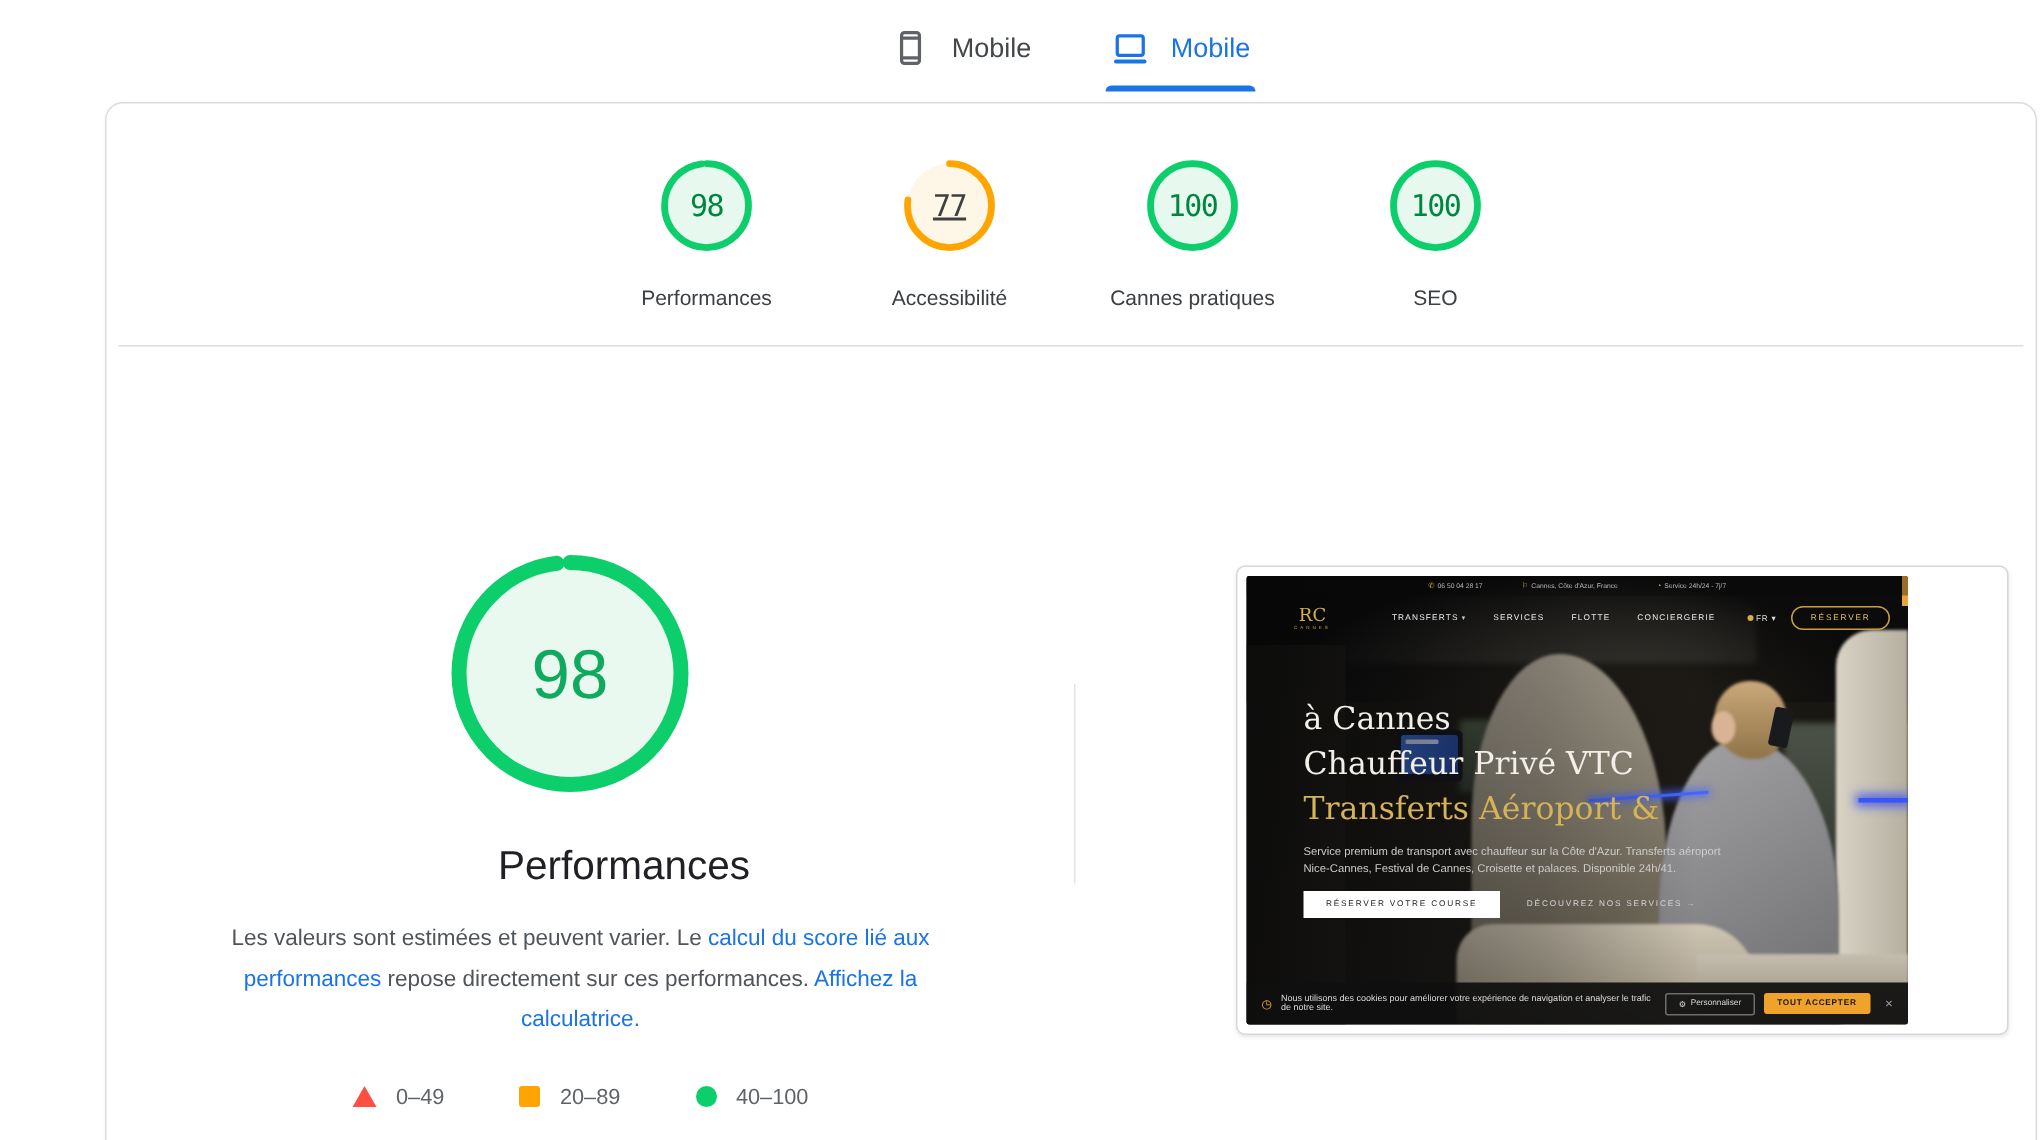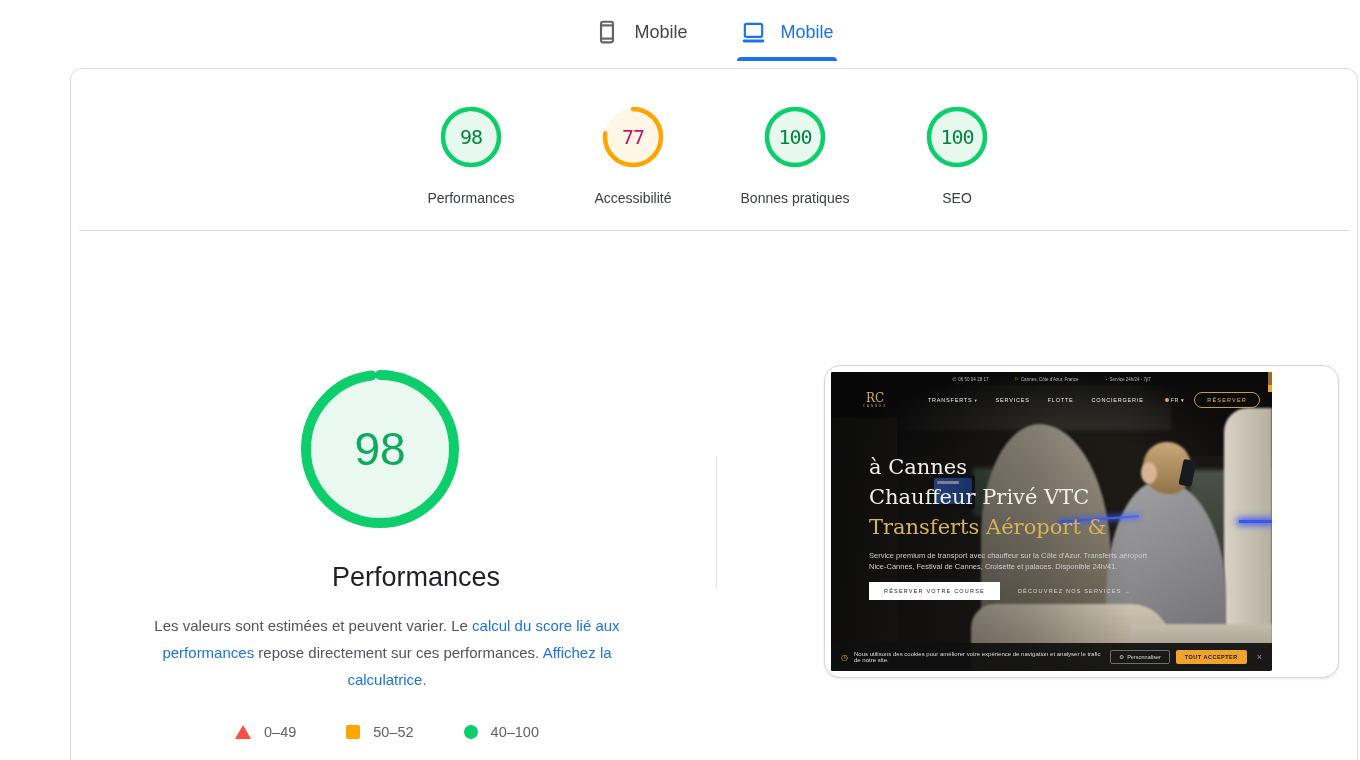--- a/index.html
+++ b/index.html
@@ -27,29 +27,29 @@
   .mini-label { margin-top:21px; font-size:14px; color:#3c4043; }
 
   
   .big-gauge { position:absolute; left:229px; top:300px; width:160px; height:160px; }
   .big-gauge svg { position:absolute; inset:0; }
   .big-num { position:absolute; inset:0; display:flex; align-items:center; justify-content:center; font-size:46px; }
   .detail-heading { position:absolute; left:109px; top:493px; width:472px; text-align:center; font-size:27px; font-weight:400; color:#202124; }
   .detail-desc { position:absolute; left:54px; top:543px; width:524px; text-align:center; font-size:15px; line-height:27px; color:#50555a; }
   .detail-desc .lnk { color:#1a73e8; cursor:pointer; }
   .legend { position:absolute; left:54px; top:655px; width:524px; display:flex; justify-content:center; gap:50px; }
-  .legend-item { display:flex; align-items:center; gap:13px; font-size:14.5px; color:#5f6368; }
+  .legend-item { display:flex; align-items:flex-start; gap:13px; font-size:14.5px; color:#5f6368; }
   .shape-triangle { width:0; height:0; border-left:8px solid transparent; border-right:8px solid transparent; border-bottom:14px solid #ff4e42; }
   .shape-square { width:14px; height:14px; background:#ffa400; border-radius:2px; }
   .shape-circle { width:14px; height:14px; background:#0cce6b; border-radius:50%; }
 
   .v-divider { position:absolute; left:645px; top:387px; width:1px; height:133px; background:#e1e4e8; }
 
   
-  .thumb-frame { position:absolute; left:753px; top:296px; width:515px; height:313px; background:#fff; border:1px solid #d5d7da; border-radius:16px; padding:6px; box-shadow:0 1px 3px rgba(0,0,0,.10); cursor:pointer; }
+  .thumb-frame { position:absolute; left:753px; top:308px; width:515px; height:313px; background:#fff; border:1px solid #d5d7da; border-radius:6px; padding:6px; box-shadow:0 1px 3px rgba(0,0,0,.10); cursor:pointer; }
   .site { position:relative; width:441px; height:299px; background:linear-gradient(105deg,#141414,#201d18 45%,#15130f); overflow:hidden; border-radius:2px; }
   .site [class^="ph-"] { position:absolute; }
   .ph-sky { left:50px; top:0; width:290px; height:58px; background:linear-gradient(#55534b,#3e3c36); opacity:.75; filter:blur(2px); }
   .ph-building { left:358px; top:98px; width:83px; height:104px; background:linear-gradient(#4c5246,#333831); filter:blur(2px); }
   .ph-trees { left:142px; top:96px; width:70px; height:48px; background:linear-gradient(#56674f,#39473a); filter:blur(2px); opacity:.8; }
   .ph-roof { left:0; top:0; width:441px; height:84px; background:radial-gradient(ellipse at 50% 135%, rgba(0,0,0,0) 35%, #0b0b0b 72%); }
   .ph-door { left:0; top:46px; width:66px; height:253px; background:linear-gradient(100deg,#181714,#23211d); }
   .ph-seat-front { left:150px; top:52px; width:130px; height:250px; background:linear-gradient(160deg,#b9b1a1,#756e5e 70%); border-radius:45% 55% 8px 8px; filter:blur(1px); }
   .ph-tablet { left:100px; top:103px; width:44px; height:34px; background:#14171c; border-radius:3px; }
   .ph-tablet-screen { left:103px; top:106px; width:38px; height:26px; background:linear-gradient(100deg,#3a6fd8,#25479b); border-radius:2px; }
@@ -125,32 +125,32 @@
           </svg>
           <span class="mini-num gauge-num" style="color: rgb(1, 134, 66);">98</span>
         </div>
         <span class="mini-label">Performances</span>
       </div>
       <div class="score-card">
         <div class="mini-gauge">
           <svg viewBox="0 0 64 64">
             <circle class="ring" cx="32" cy="32" r="28" fill="#fef7e8" stroke-width="4.5" stroke-linecap="round" transform="rotate(-90 32 32)" stroke="#ffa400" stroke-dasharray="135.4654752227919 175.92918860102841"></circle>
           </svg>
-          <span class="mini-num gauge-num" style="color: #be185d;">77</span>
+          <span class="mini-num gauge-num" style="color: #404040; text-decoration: underline;">77</span>
         </div>
         <span class="mini-label">Accessibilité</span>
       </div>
       <div class="score-card">
         <div class="mini-gauge">
           <svg viewBox="0 0 64 64">
             <circle class="ring" cx="32" cy="32" r="28" fill="#e7f8ee" stroke-width="4.5" stroke-linecap="round" transform="rotate(-90 32 32)" stroke="#0cce6b" stroke-dasharray="175.9291886010284 175.92918860102841"></circle>
           </svg>
           <span class="mini-num gauge-num" style="color: rgb(1, 134, 66);">100</span>
         </div>
-        <span class="mini-label">Bonnes pratiques</span>
+        <span class="mini-label">Cannes pratiques</span>
       </div>
       <div class="score-card">
         <div class="mini-gauge">
           <svg viewBox="0 0 64 64">
             <circle class="ring" cx="32" cy="32" r="28" fill="#e7f8ee" stroke-width="4.5" stroke-linecap="round" transform="rotate(-90 32 32)" stroke="#0cce6b" stroke-dasharray="175.9291886010284 175.92918860102841"></circle>
           </svg>
           <span class="mini-num gauge-num" style="color: rgb(1, 134, 66);">100</span>
         </div>
         <span class="mini-label">SEO</span>
       </div>
@@ -169,21 +169,21 @@
 
     <p class="detail-desc"><span>Les valeurs sont estimées et peuvent varier. Le </span><span class="lnk">calcul du score lié aux performances</span><span> repose directement sur ces performances. </span><span class="lnk">Affichez la calculatrice.</span></p>
 
     <div class="legend">
       <div class="legend-item">
         <span class="shape-triangle"></span>
         <span>0–49</span>
       </div>
       <div class="legend-item">
         <span class="shape-square"></span>
-        <span>50–52</span>
+        <span>20–89</span>
       </div>
       <div class="legend-item">
         <span class="shape-circle"></span>
         <span>40–100</span>
       </div>
     </div>
 
     <div class="v-divider"></div>
 
     <div class="thumb-frame">

